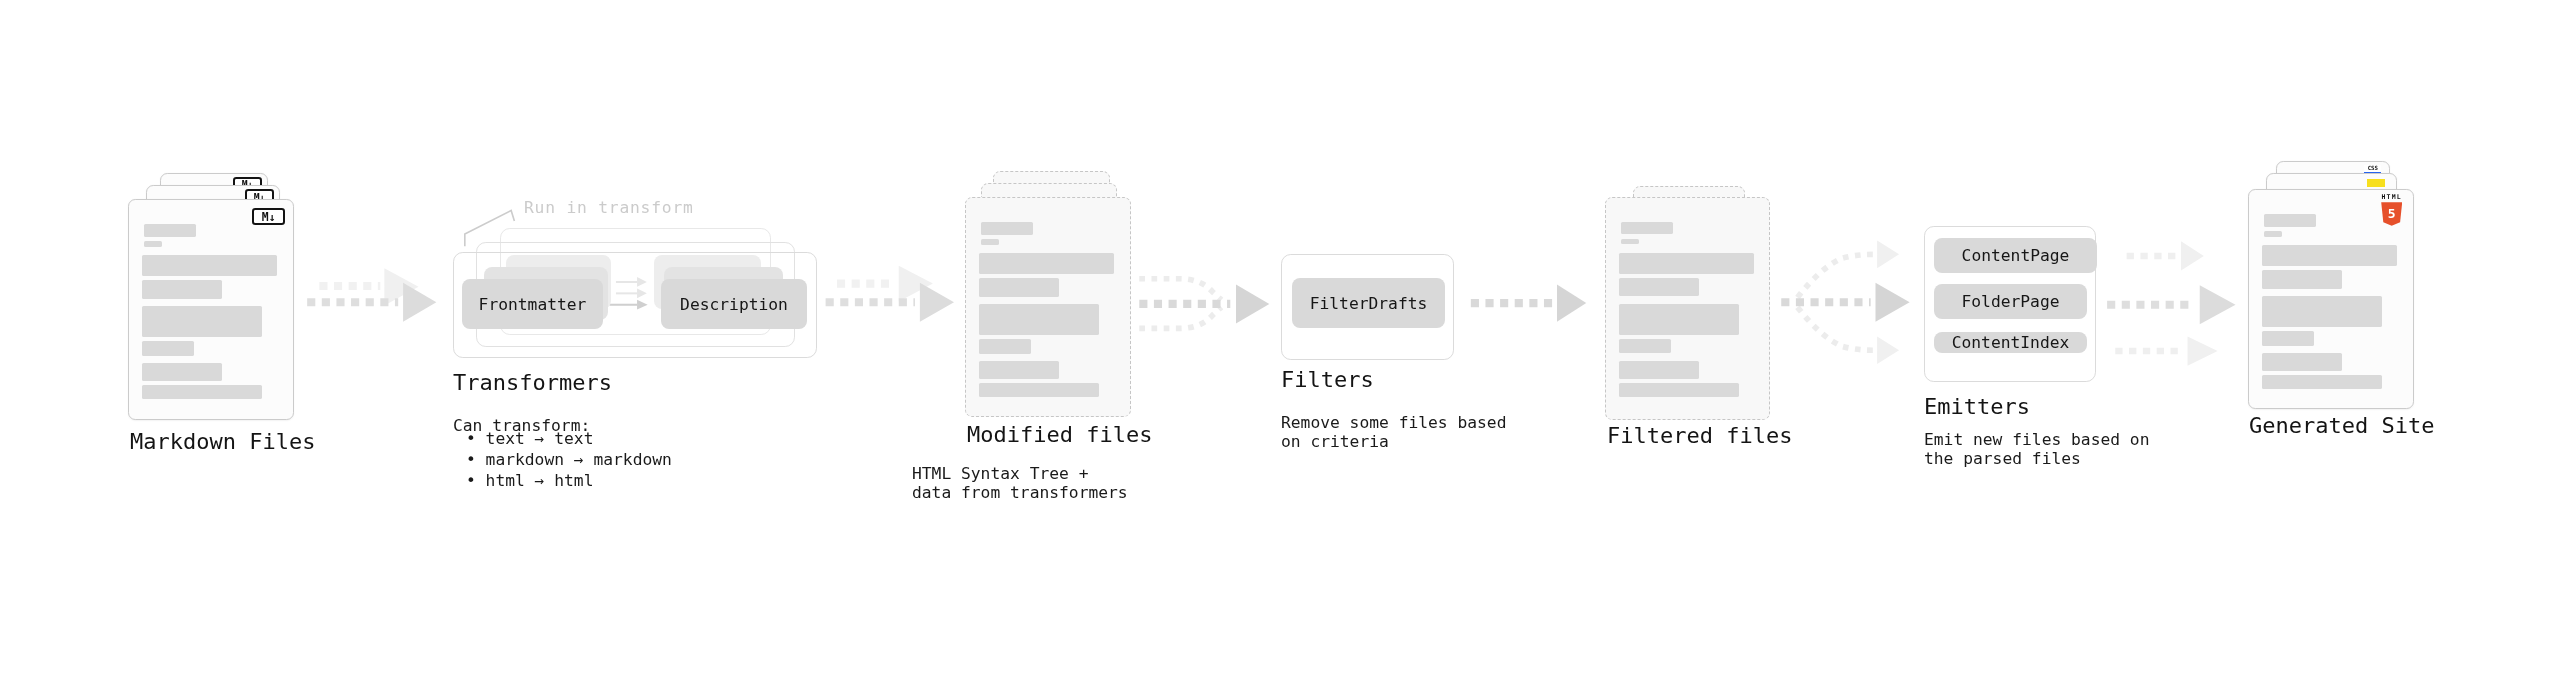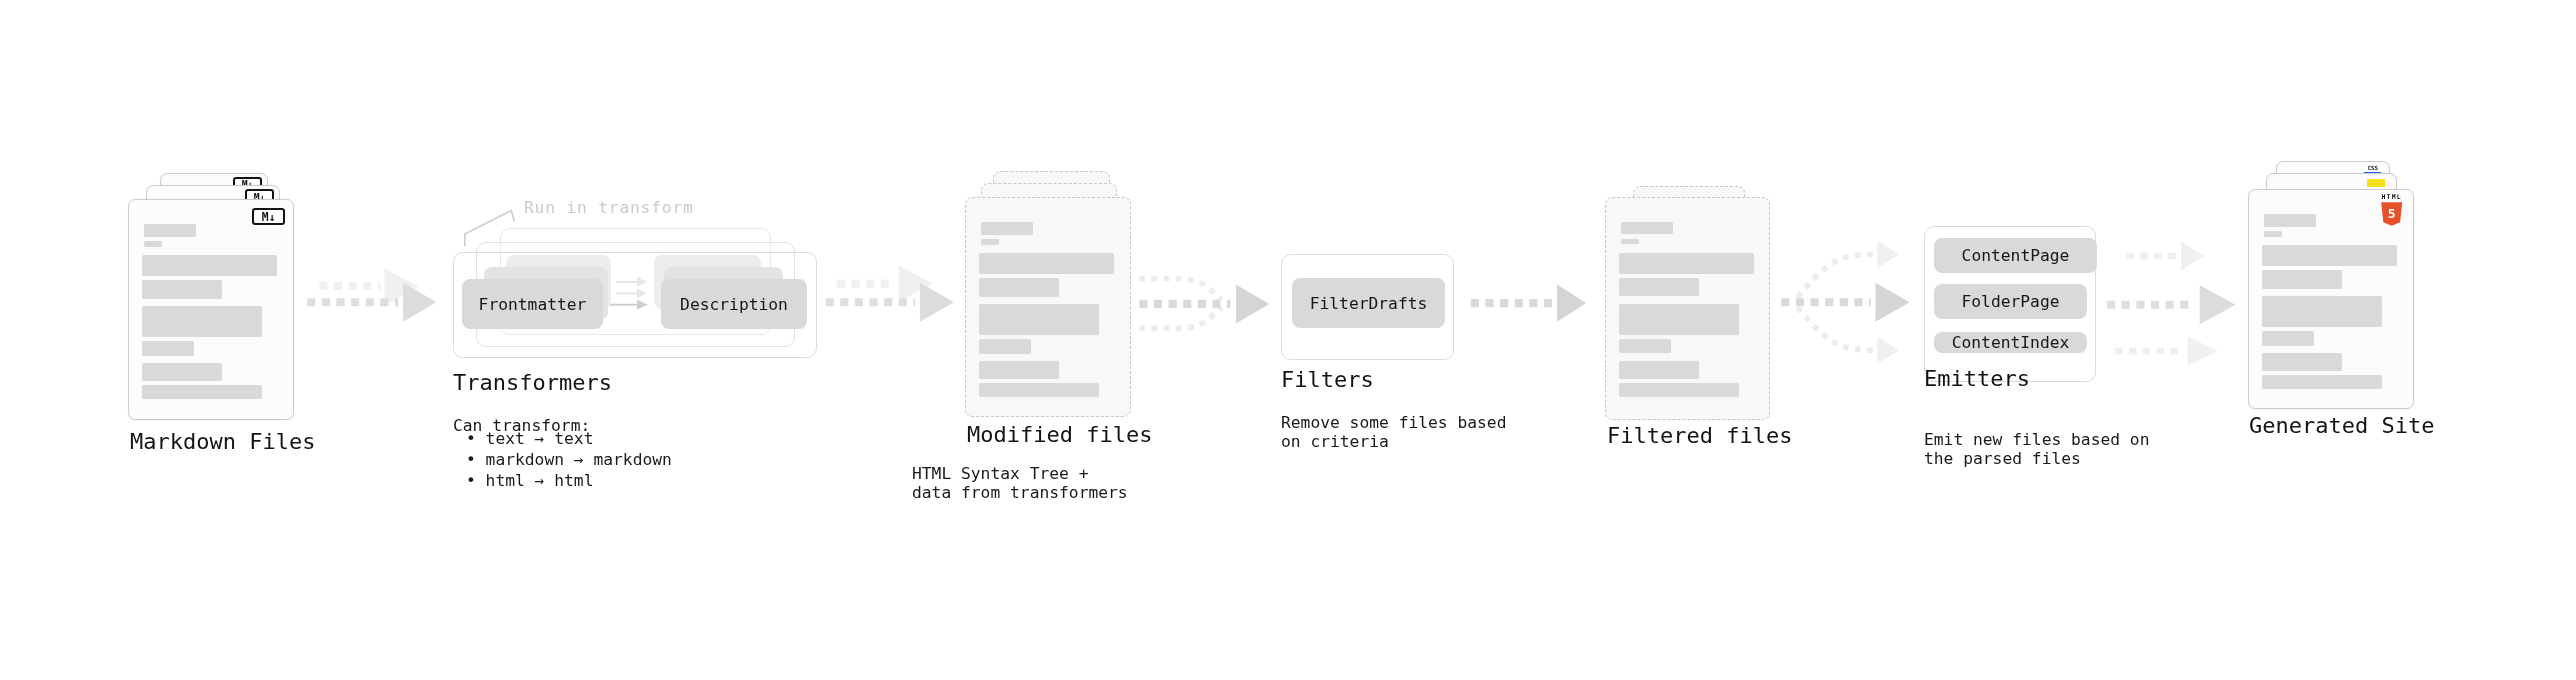--- a/index.html
+++ b/index.html
@@ -227,21 +227,21 @@
     <div class="obox" style="left:1924px;top:226px;width:172px;height:156px"></div>
     <div class="pill" style="left:1934px;top:238px;width:163px;height:35px">
       <span>ContentPage</span>
     </div>
     <div class="pill" style="left:1934px;top:284px;width:153px;height:35px">
       <span>FolderPage</span>
     </div>
     <div class="pill" style="left:1934px;top:332px;width:153px;height:21px">
       <span>ContentIndex</span>
     </div>
-    <div class="h1" style="left:1924px;top:367px">Emitters</div>
+    <div class="h1" style="left:1924px;top:395px">Emitters</div>
     <div class="desc" style="left:1924px;top:430px">
       <div>Emit new files based on</div>
       <div>the parsed files</div>
     </div>
 
     <div class="stack" style="left:2248px;top:161px;width:171px;height:252px">
       <div class="card solid" style="left:28.4px;top:0;width:114px;height:57px">
         <div class="css-badge"><span>CSS</span></div>
       </div>
       <div class="card solid" style="left:18px;top:12.2px;width:131px;height:57px">

